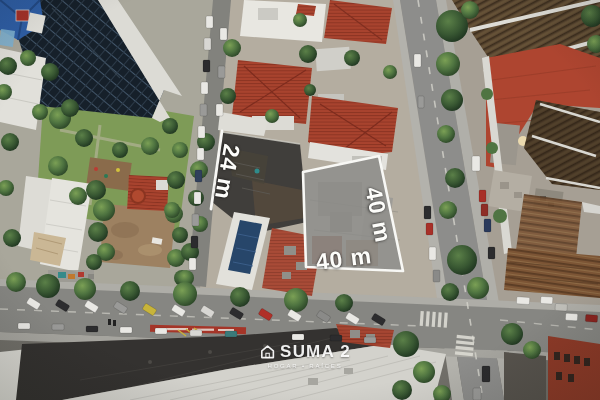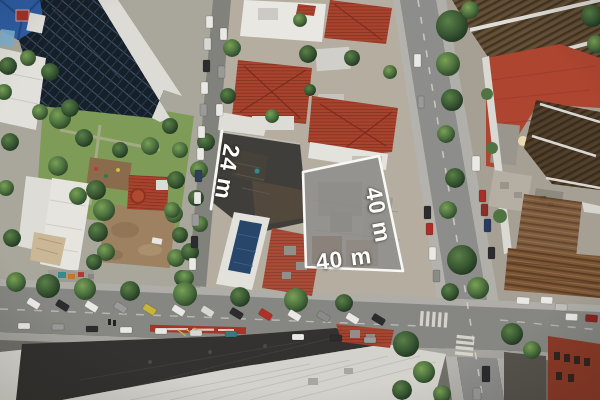--- a/index.html
+++ b/index.html
@@ -388,14 +388,24 @@
     <rect class="car" x="586" y="312" width="12" height="7" rx="1.2" fill="#8a2420"></rect>
   </g>
 
   <rect width="600" height="400" fill="url(#vig)"></rect>
 </svg>
 
 <div class="dim dim-left">24 m</div>
 <div class="dim dim-right">40 m</div>
 <div class="dim dim-bottom">40 m</div>
 
-
+<div class="watermark">
+  <div class="wm-row">
+    <svg class="wm-icon" width="17" height="17" viewBox="0 0 20 20">
+      <path d="M3.2 8.6 L10 3 L16.8 8.6 L16.8 16.6 L3.2 16.6 Z" fill="none" stroke="rgba(255,255,255,.93)" stroke-width="1.9" stroke-linejoin="round"></path>
+      <rect x="8" y="11.5" width="4" height="5.1" fill="none" stroke="rgba(255,255,255,.93)" stroke-width="1.2"></rect>
+    </svg>
+    <span class="wm-brand">SUMA 2</span>
+  </div>
+  <div class="wm-tagline">HOGAR • RAÍCES</div>
 </div>
 
+</div>
+
 </body></html>

